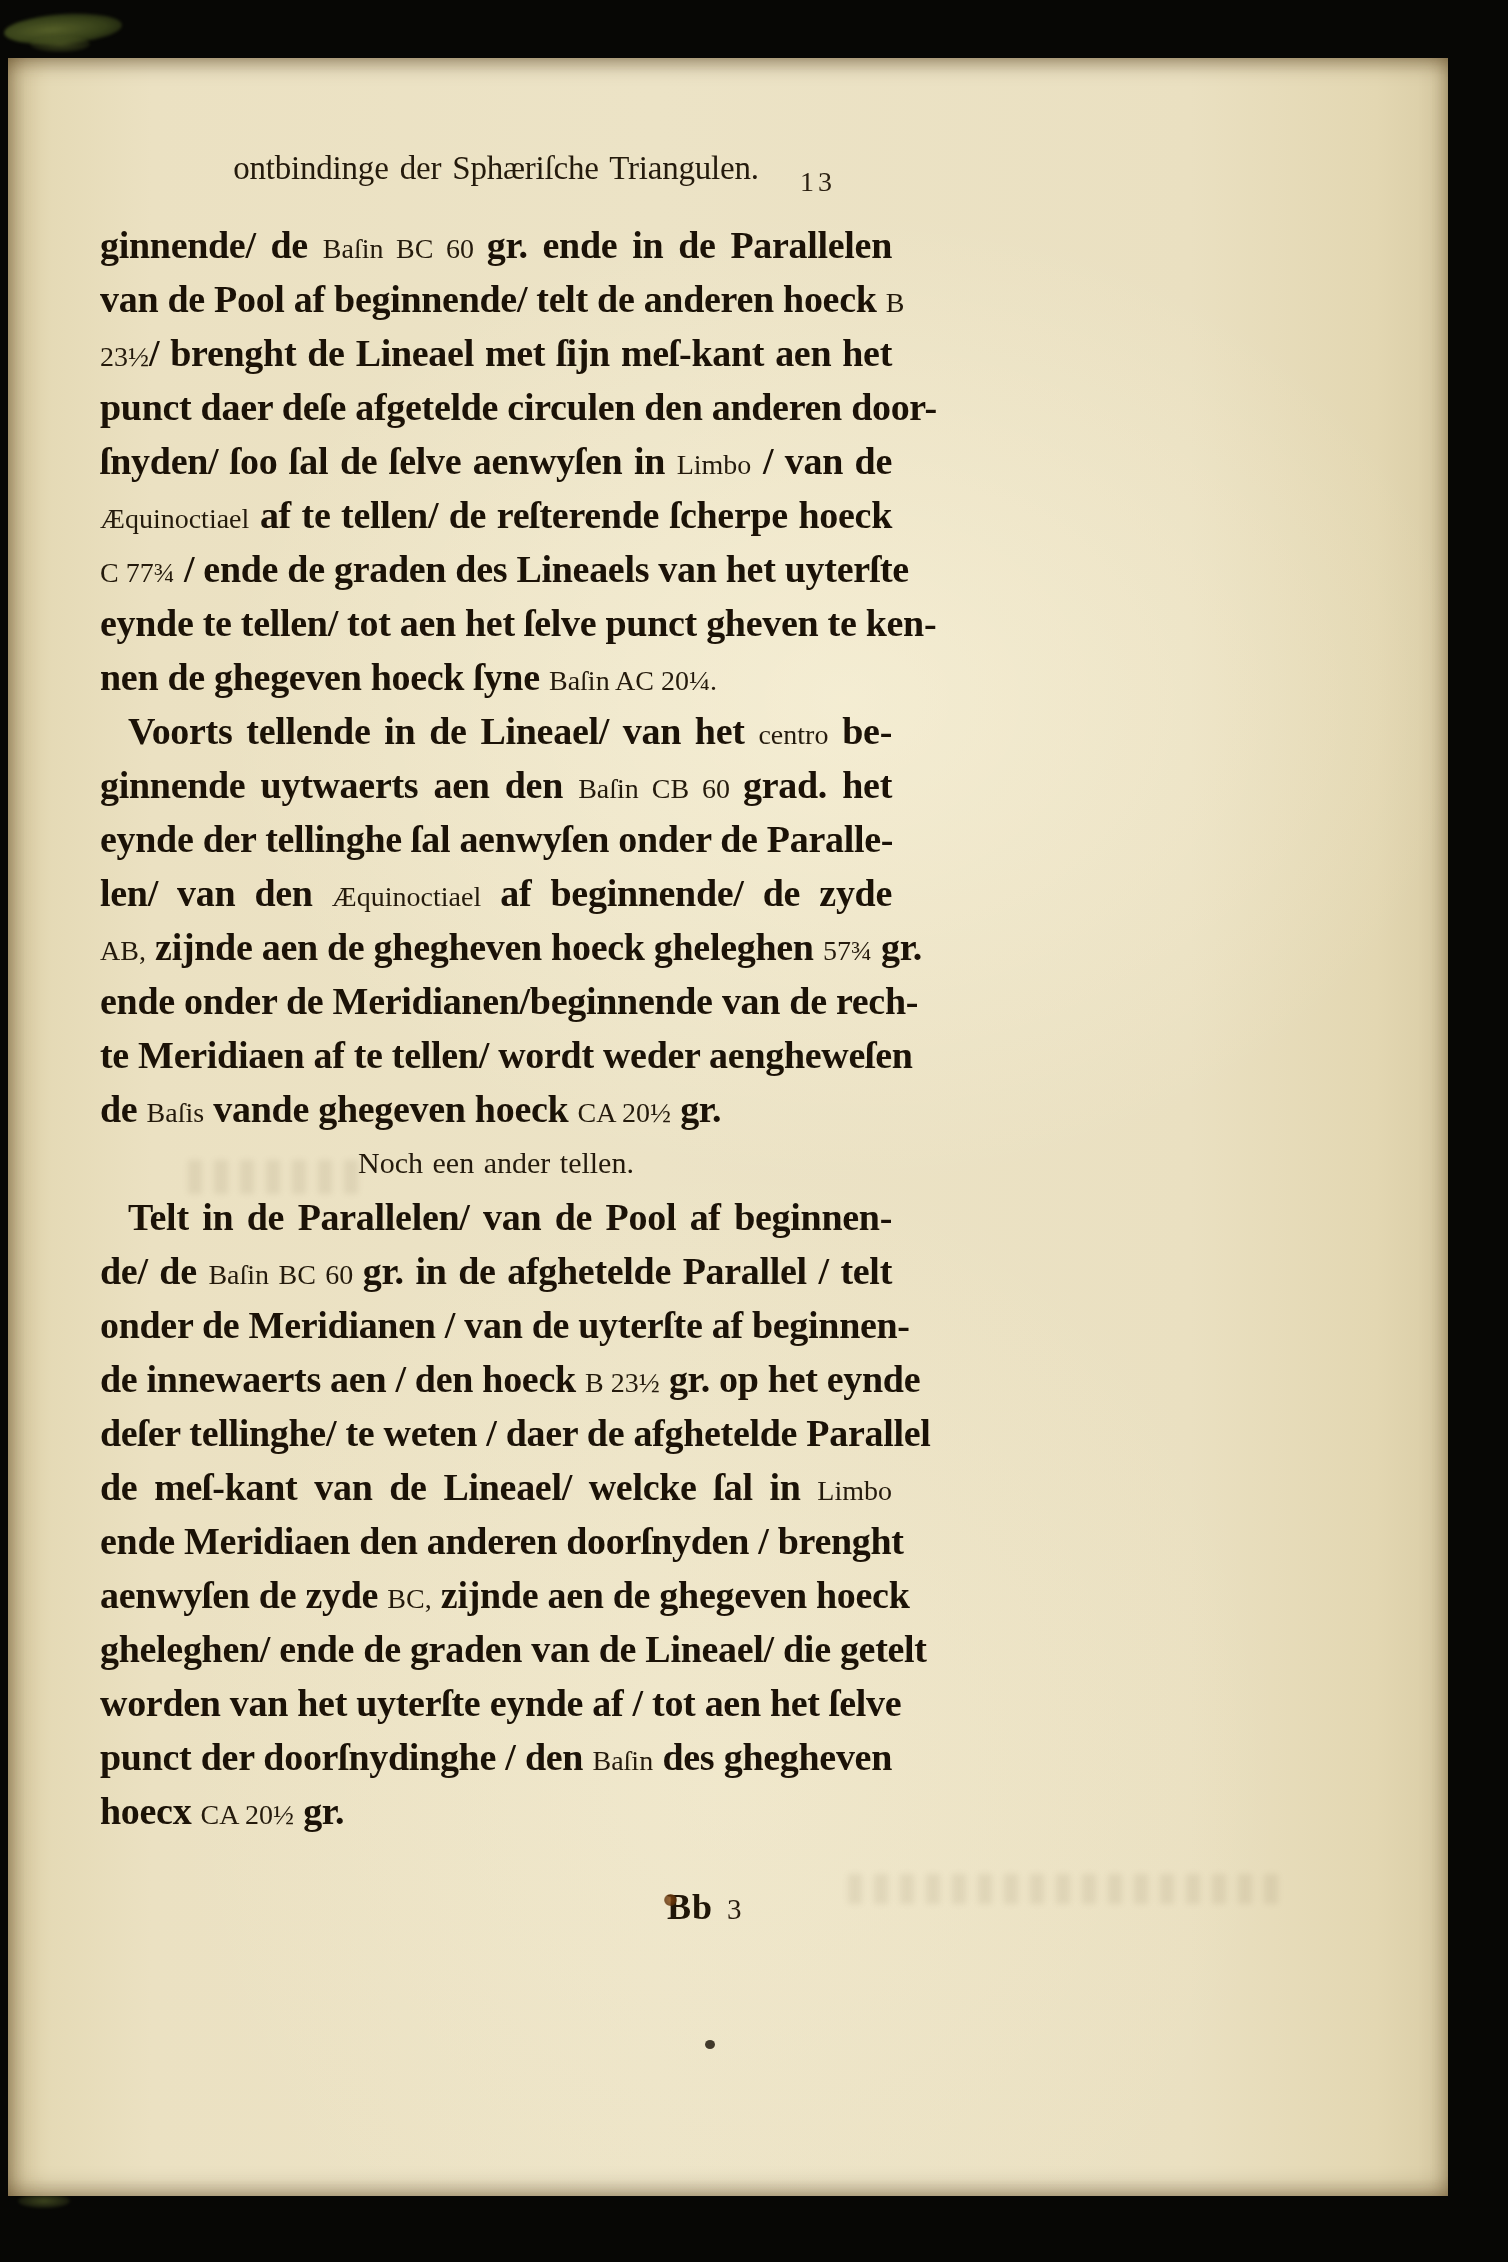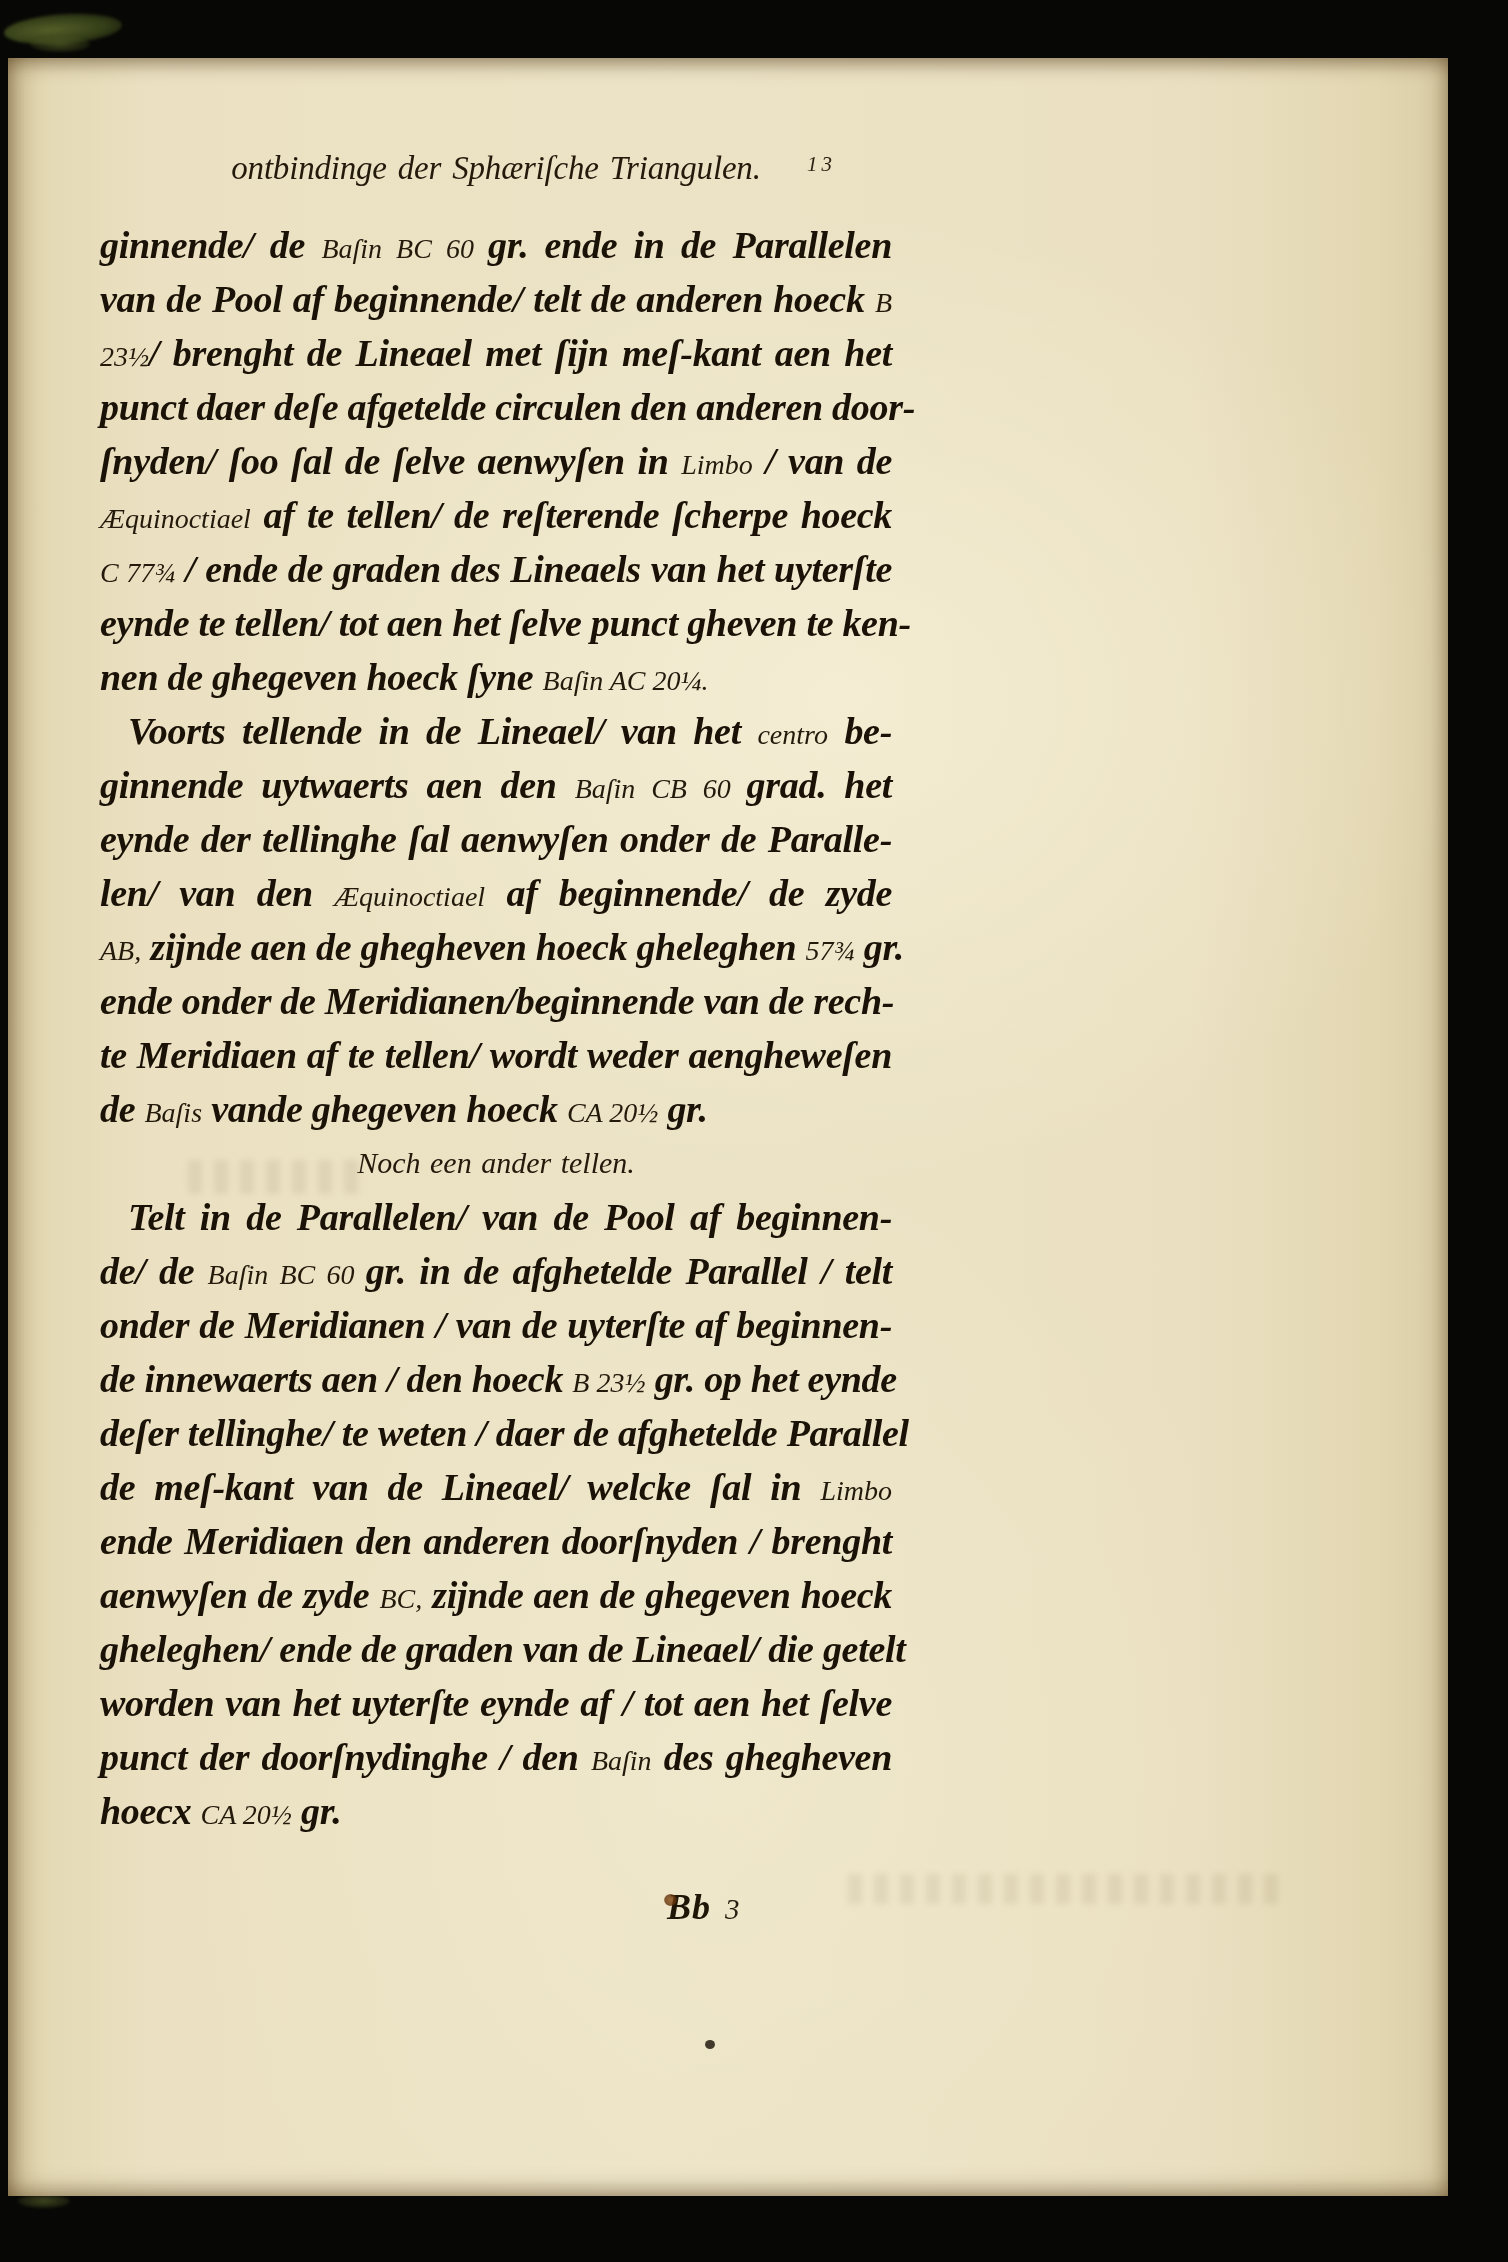--- a/index.html
+++ b/index.html
@@ -1,21 +1,21 @@
 <!DOCTYPE html>
 <html><head>
 <meta charset="utf-8">
 <style>
   html,body{margin:0;padding:0;}
   body{
     width:1508px;height:2262px;position:relative;overflow:hidden;
     background:#070705;
     font-family:"Liberation Serif", serif;
   }
-  .scan{position:absolute;inset:0;font-style:italic;}
+  .scan{position:absolute;inset:0;}
   
   .fleck{position:absolute;border-radius:50%;filter:blur(1.5px);}
   .fleck-top{left:4px;top:14px;width:118px;height:30px;
     background:radial-gradient(ellipse at 40% 50%, #5d682c 0%, #39441a 55%, rgba(20,26,8,0) 100%);
     opacity:.9;transform:rotate(-4deg);}
   .fleck-top2{left:30px;top:36px;width:60px;height:16px;
     background:radial-gradient(ellipse, #4c5623 0%, rgba(20,26,8,0) 100%);opacity:.8;}
   .fleck-bottom{left:18px;top:2194px;width:52px;height:14px;
     background:radial-gradient(ellipse, #55602a 0%, rgba(20,26,8,0) 100%);opacity:.7;}
   
@@ -30,21 +30,21 @@
       inset 0 12px 20px -8px rgba(75,52,18,.5),
       inset 16px 0 26px -12px rgba(85,62,28,.45),
       inset -14px 0 24px -12px rgba(95,72,35,.38),
       inset 0 -14px 22px -9px rgba(80,58,24,.42);
   }
   .text-column{position:absolute;left:92px;top:0;width:792px;}
   .running-head{position:relative;margin-top:92px;height:48px;text-align:center;}
   .running-title{
     font-size:33px;font-weight:400;color:#241a0c;letter-spacing:-0.2px;word-spacing:3px;
   }
-  .page-number{position:absolute;right:56px;top:2px;font-size:21px;color:#2a1f10;letter-spacing:4px;}
+  .page-number{position:absolute;right:56px;top:16px;font-size:28px;color:#2a1f10;letter-spacing:4px;}
   .body-text{margin-top:20px;color:#1b1207;}
   .line{
     line-height:54px;height:54px;
     text-align:justify;text-align-last:justify;
     white-space:nowrap;
   }
   .line.final{text-align-last:left;}
   .indent-first .line:first-child{text-indent:28px;}
   .bl{font-weight:700;font-size:38px;letter-spacing:-0.3px;color:#1b1207;}
   .ro{font-weight:400;font-size:28px;color:#241a0c;}

